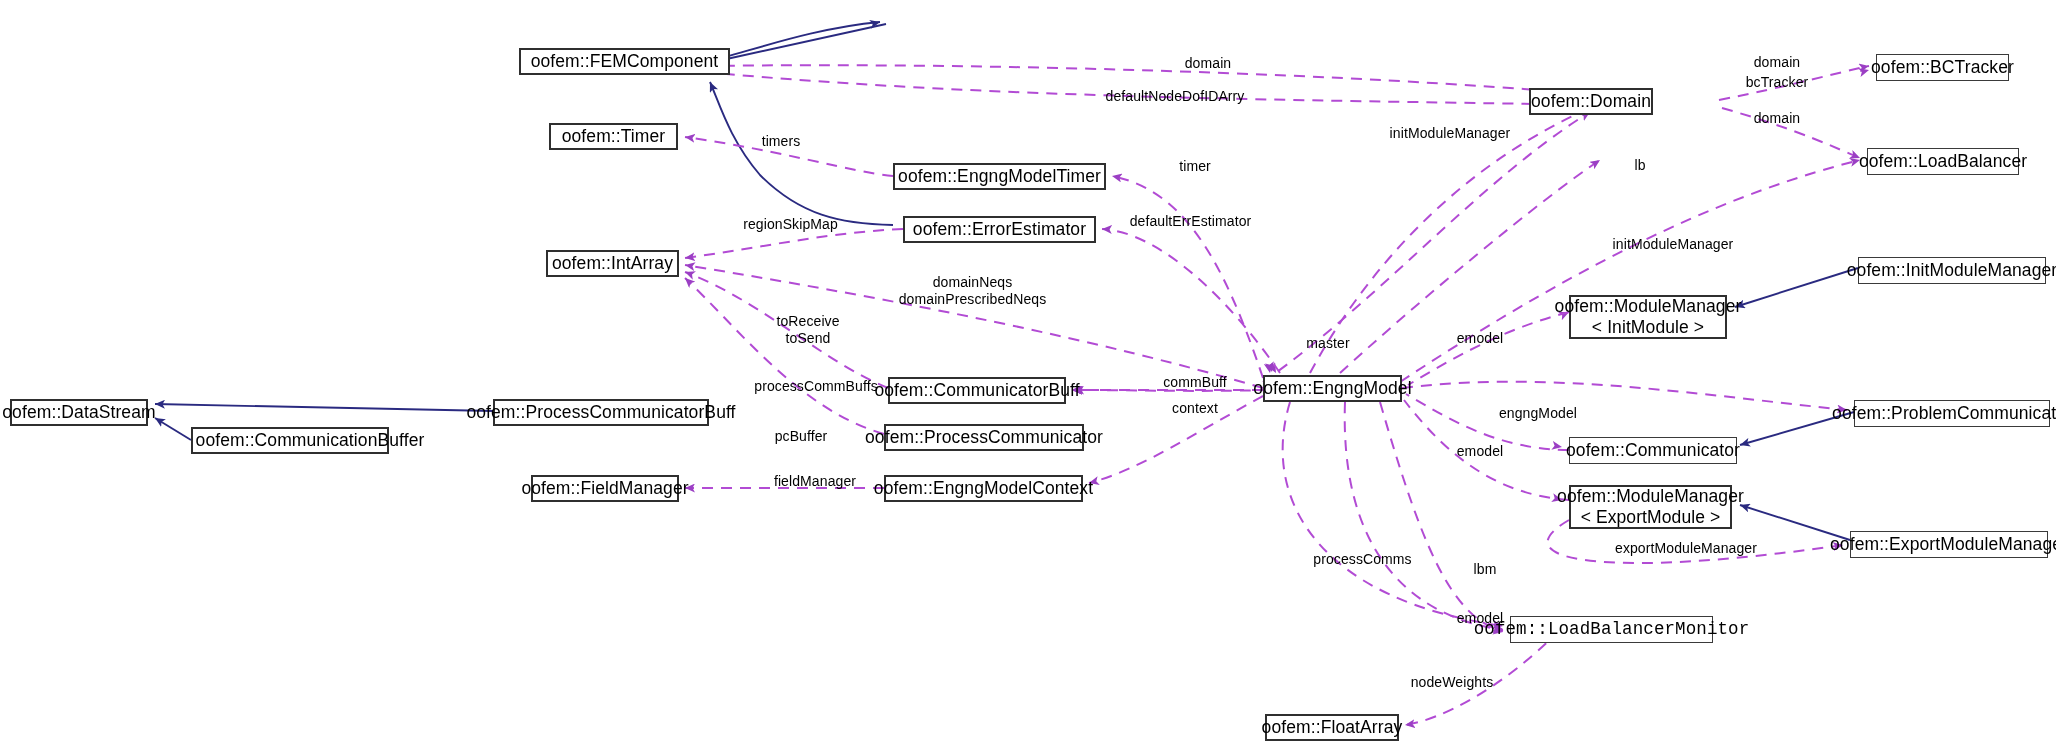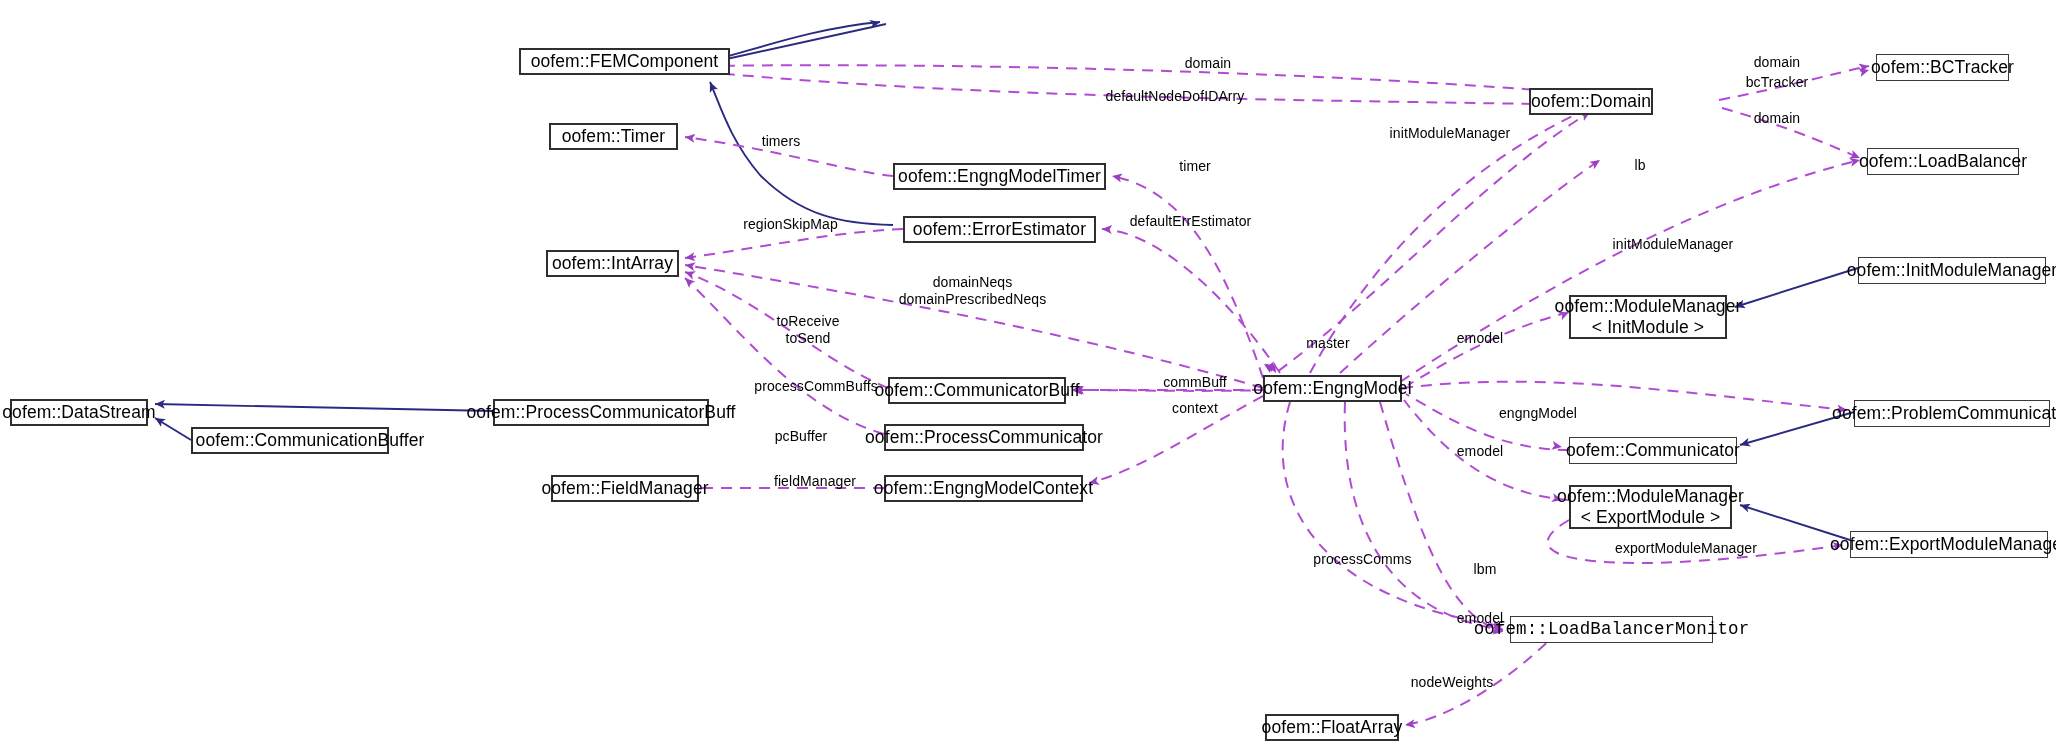--- a/index.html
+++ b/index.html
@@ -143,21 +143,21 @@
   <div class="node thick" style="left:10px; top:399px; width:138px; height:27px;">oofem::DataStream</div>
 
   <div class="node thick" style="left:191px; top:427px; width:198px; height:27px;padding-left:40px;">oofem::CommunicationBuffer</div>
 
   <div class="node thick" style="left:493px; top:399px; width:216px; height:27px;">oofem::ProcessCommunicatorBuff</div>
 
   <div class="node thick" style="left:888px; top:377px; width:178px; height:27px;">oofem::CommunicatorBuff</div>
 
   <div class="node thick" style="left:884px; top:424px; width:200px; height:27px;">oofem::ProcessCommunicator</div>
 
-  <div class="node thick" style="left:531px; top:475px; width:148px; height:27px;margin-left:20px;">oofem::FieldManager</div>
+  <div class="node thick" style="left:531px; top:475px; width:148px; height:27px;">oofem::FieldManager</div>
 
   <div class="node thick" style="left:884px; top:475px; width:199px; height:27px;">oofem::EngngModelContext</div>
 
   <div class="node thick" style="left:1263px; top:375px; width:139px; height:27px;">oofem::EngngModel</div>
 
   <div class="node thick" style="left:1529px; top:88px; width:124px; height:27px;">oofem::Domain</div>
 
   <div class="node" style="left:1876px; top:54px; width:133px; height:27px;">oofem::BCTracker</div>
 
   <div class="node" style="left:1867px; top:148px; width:152px; height:27px;">oofem::LoadBalancer</div>

